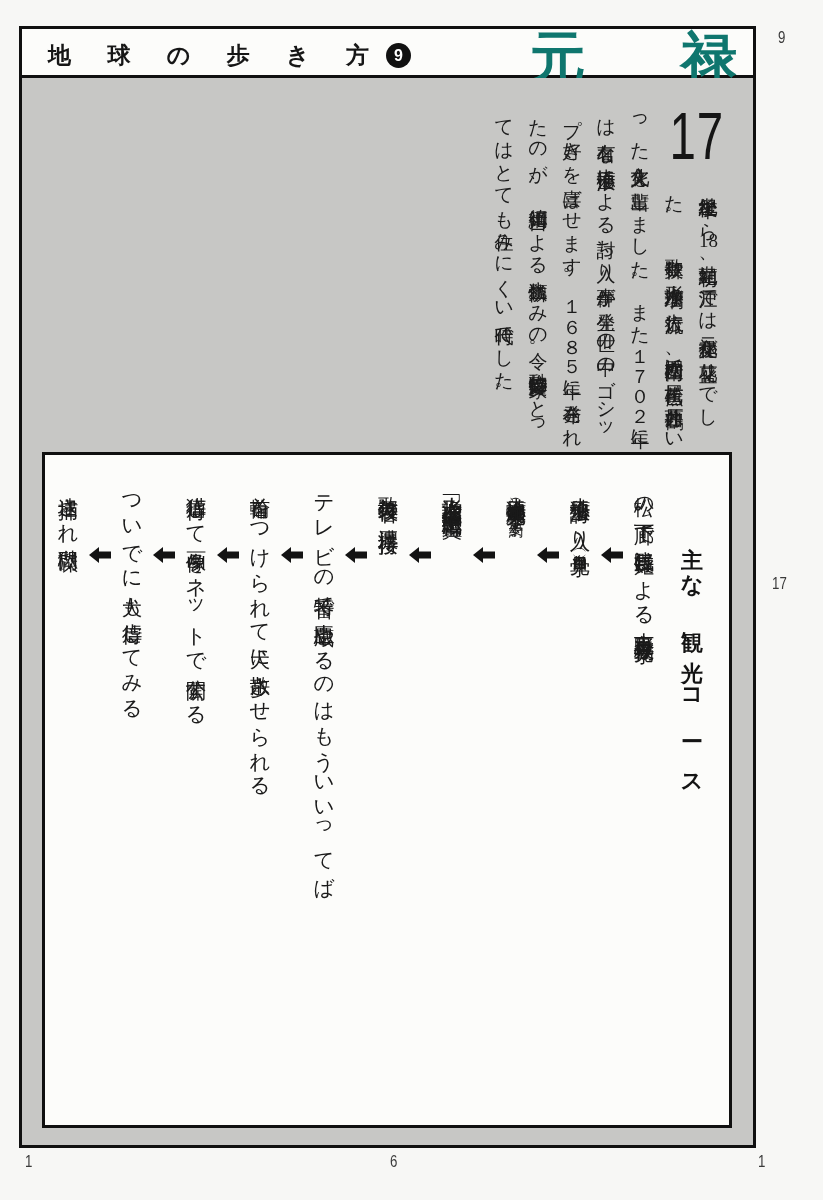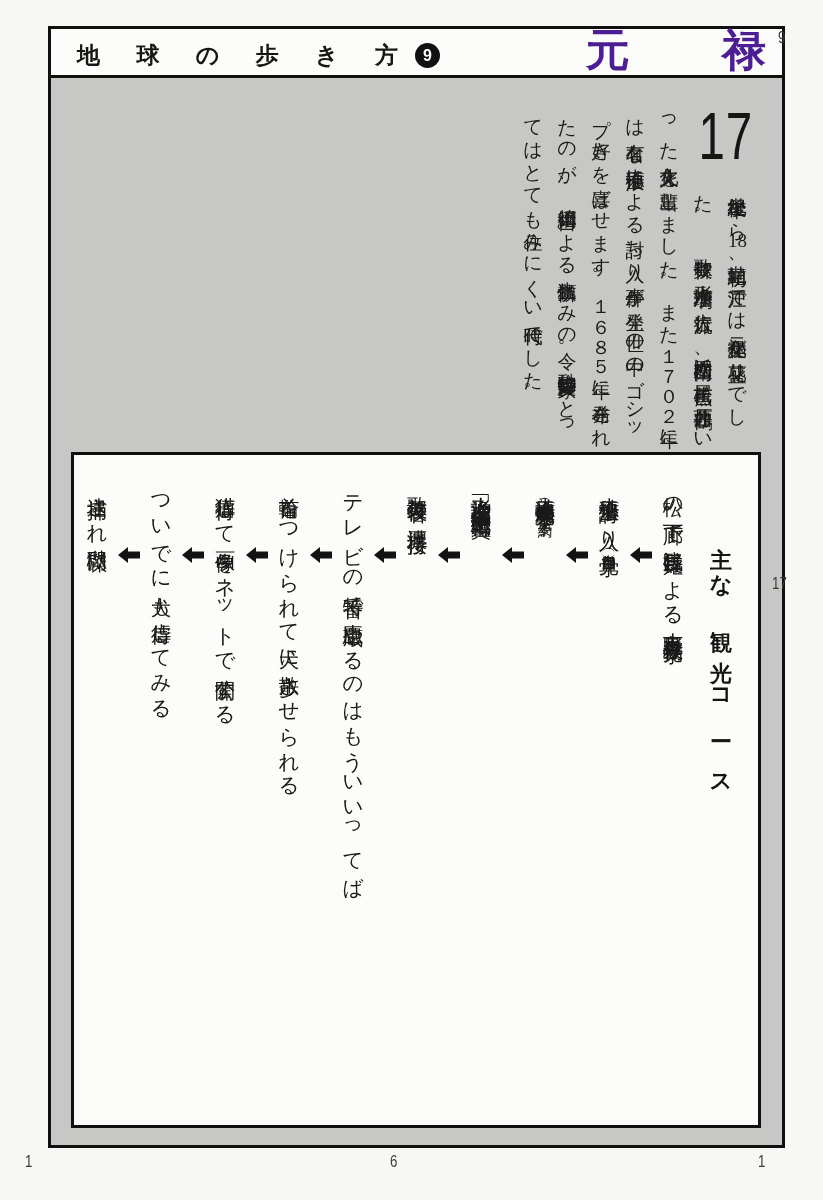--- a/index.html
+++ b/index.html
@@ -4,21 +4,21 @@
 <style>
   html,body{margin:0;padding:0;}
   body{
     width:823px;height:1200px;position:relative;overflow:hidden;
     background:#f7f7f5;
     font-family:"Liberation Sans",sans-serif;
     color:#161616;
   }
   
   .outer-box{
-    position:absolute;left:48px;top:26px;width:737px;height:1122px;
+    position:absolute;left:19px;top:26px;width:737px;height:1122px;
     border:3px solid #101010;box-sizing:border-box;
     display:flex;flex-direction:column;background:#fdfdfb;
   }
   
   .header{
     height:49px;flex:0 0 auto;background:#fcfcfa;
     border-bottom:3px solid #101010;box-sizing:border-box;
     position:relative;
   }
   .series-title{
@@ -27,22 +27,22 @@
     font-weight:bold;font-size:23px;letter-spacing:15px;white-space:nowrap;
   }
   .series-badge{
     display:inline-flex;align-items:center;justify-content:center;
     width:25px;height:25px;border-radius:50%;
     background:#111;color:#fff;font-size:16px;font-weight:bold;
     letter-spacing:0;margin-left:2px;flex:0 0 auto;
   }
   .volume-title{
     position:absolute;right:-24px;top:-8px;
-    font-size:44px;font-weight:800;letter-spacing:40px;white-space:nowrap;
-    color:#4c1d95;
+    font-size:56px;font-weight:800;letter-spacing:40px;white-space:nowrap;
+    color:#0f766e;
   }
   
   .gray-body{
     flex:1 1 auto;background:#c7c7c5;position:relative;
   }
   
   .intro{
     position:absolute;top:28px;right:28px;height:342px;
     writing-mode:vertical-rl;text-orientation:mixed;
     font-family:"Liberation Serif",serif;

